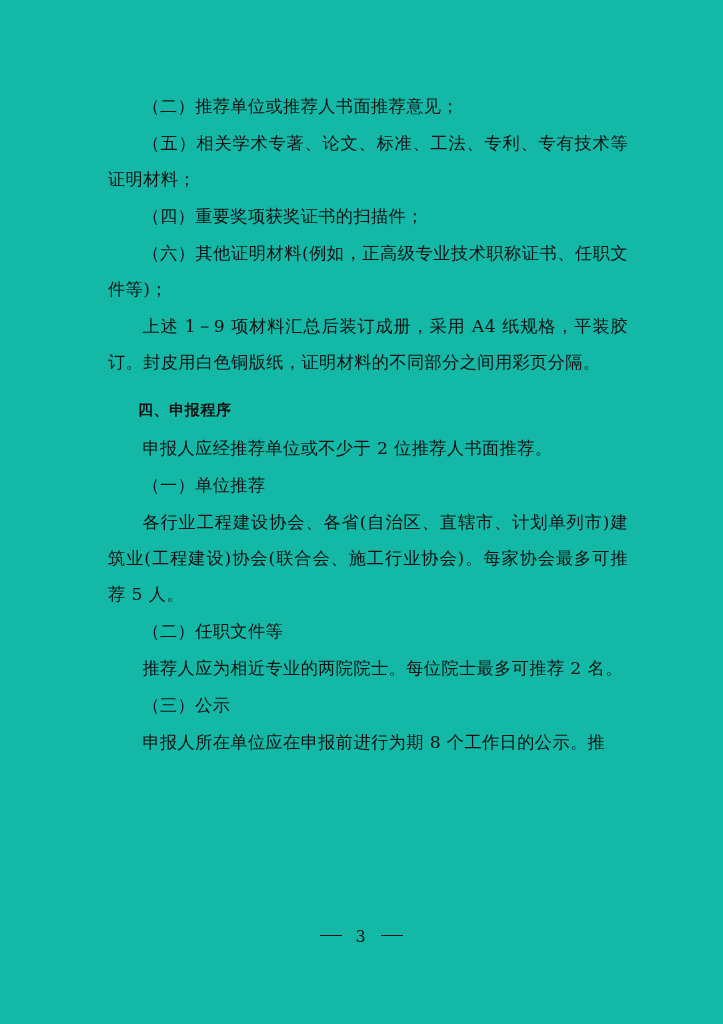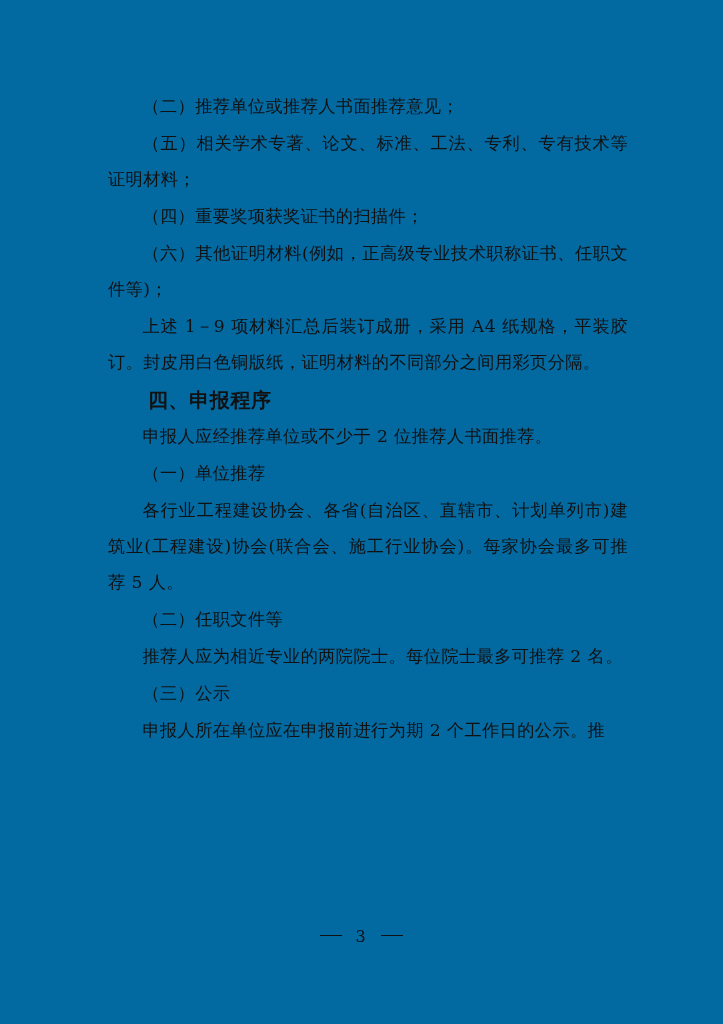--- a/index.html
+++ b/index.html
@@ -11,47 +11,48 @@
     width: 723px;
     height: 1024px;
     position: relative;
     font-family: "DejaVu Serif", serif;
     color: #111111;
     overflow: hidden;
   }
   .page {
     position: absolute;
     inset: 0;
-    background: #0369a1;
+    background: #14b8a6;
   }
   .content {
     position: absolute;
     left: 108px;
     top: 88px;
     width: 520px;
   }
   .para {
     font-size: 17.2px;
     line-height: 36px;
     letter-spacing: 0.4px;
     text-align: justify;
     text-justify: inter-ideograph;
     margin: 0 0 1px 0;
     font-family: "DejaVu Serif", serif;
   }
   .indent {
     text-indent: 2em;
   }
   .heading {
-    font-size: 20px;
+    font-size: 15px;
     line-height: 36px;
     font-weight: bold;
     text-indent: 2em;
-    margin: 2px 0 0 0;
+    margin: 14px 0 0 0;
     letter-spacing: 0.6px;
+    font-family: Liberation Mono, monospace;
   }
   .footer {
     position: absolute;
     left: 0;
     right: 0;
     bottom: 78px;
     text-align: center;
     font-size: 16px;
     font-family: "DejaVu Serif", serif;
     color: #111;
@@ -83,21 +84,21 @@
     <p class="para indent">上述 1－9 项材料汇总后装订成册，采用 A4 纸规格，平装胶订。封皮用白色铜版纸，证明材料的不同部分之间用彩页分隔。</p>
 
     <h2 class="heading">四、申报程序</h2>
 
     <p class="para indent">申报人应经推荐单位或不少于 2 位推荐人书面推荐。</p>
     <p class="para indent">（一）单位推荐</p>
     <p class="para indent">各行业工程建设协会、各省(自治区、直辖市、计划单列市)建筑业(工程建设)协会(联合会、施工行业协会)。每家协会最多可推荐 5 人。</p>
     <p class="para indent">（二）任职文件等</p>
     <p class="para indent">推荐人应为相近专业的两院院士。每位院士最多可推荐 2 名。</p>
     <p class="para indent">（三）公示</p>
-    <p class="para indent">申报人所在单位应在申报前进行为期 2 个工作日的公示。推</p>
+    <p class="para indent">申报人所在单位应在申报前进行为期 8 个工作日的公示。推</p>
 
   </div>
 
   <div class="footer">
     <span class="dash"></span>
     <span class="pgnum">3</span>
     <span class="dash"></span>
   </div>
 </div>
 

